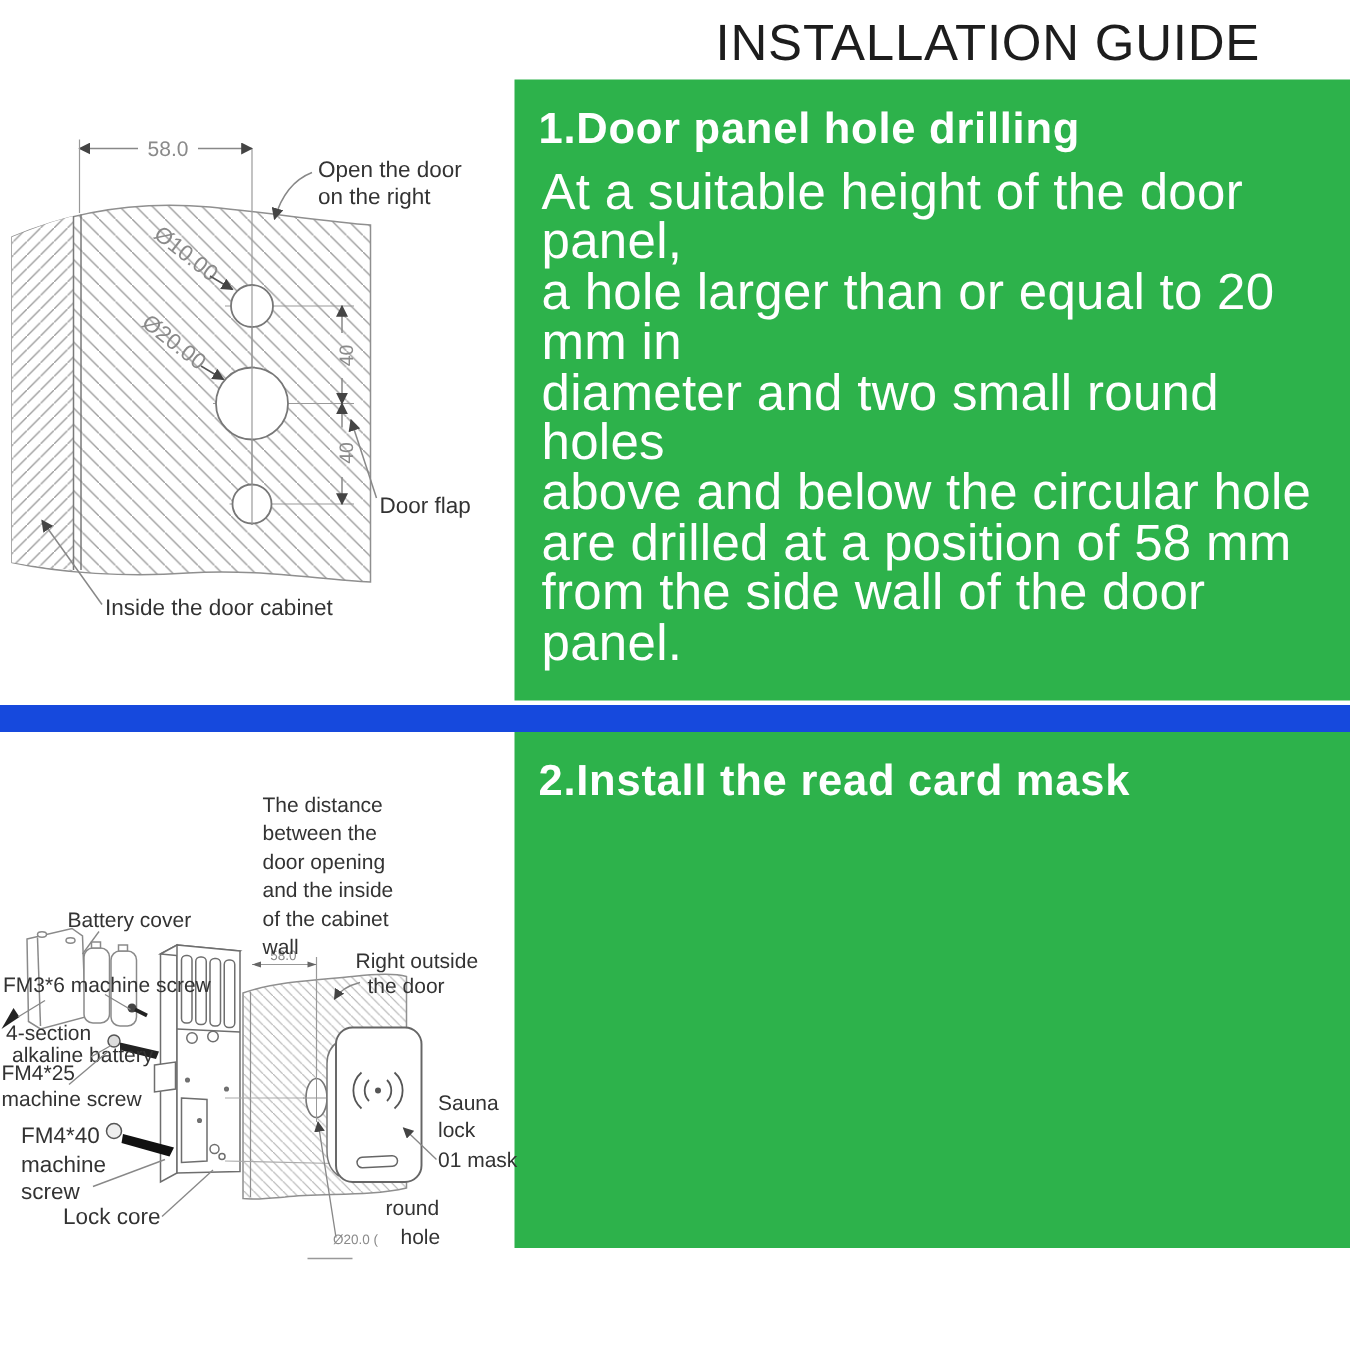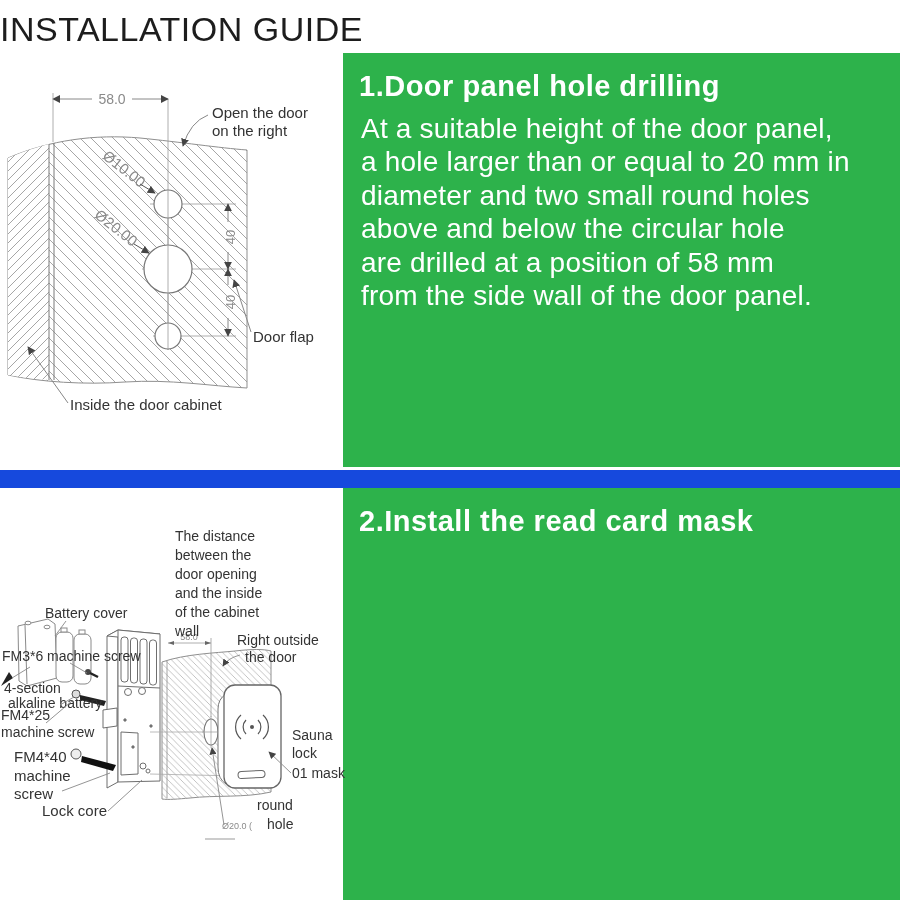--- a/index.html
+++ b/index.html
@@ -1,24 +1,24 @@
 <!DOCTYPE html>
 <html><head>
 <meta charset="utf-8">
 <style>
   html,body{margin:0;padding:0;}
   body{width:900px;height:900px;position:relative;background:#ffffff;overflow:hidden;
        font-family:"Liberation Sans", sans-serif;}
-  .page-title{position:absolute;top:10px;left:0;width:840px;text-align:left;
+  .page-title{position:absolute;top:10px;left:0;width:840px;text-align:right;
        font-size:34px;font-weight:400;color:#1d1d1d;letter-spacing:0.5px;}
   .panel{position:absolute;left:343px;width:557px;background:#2db24b;color:#ffffff;}
   .panel1{top:53px;height:414px;}
-  .panel2{top:488px;height:412px;}
+  .panel2{top:488px;height:344px;}
   .panel h2{margin:17px 0 0 16px;font-size:29px;font-weight:700;letter-spacing:0.5px;}
-  .panel .body{margin:9px 0 0 18px;font-size:28px;line-height:33.4px;white-space:pre-line;
+  .panel .body{margin:9px 0 0 18px;font-size:34px;line-height:33.4px;white-space:pre-line;
        letter-spacing:0.2px;}
   .divider{position:absolute;left:0;top:470px;width:900px;height:18px;background:#1649dd;}
   .diag{position:absolute;}
   #diag1{left:0;top:80px;}
   #diag2{left:0;top:495px;}
   svg text{fill:#333333;}
   .dimtxt{fill:#8a8a8a;}
 </style>
 </head>
 <body>

